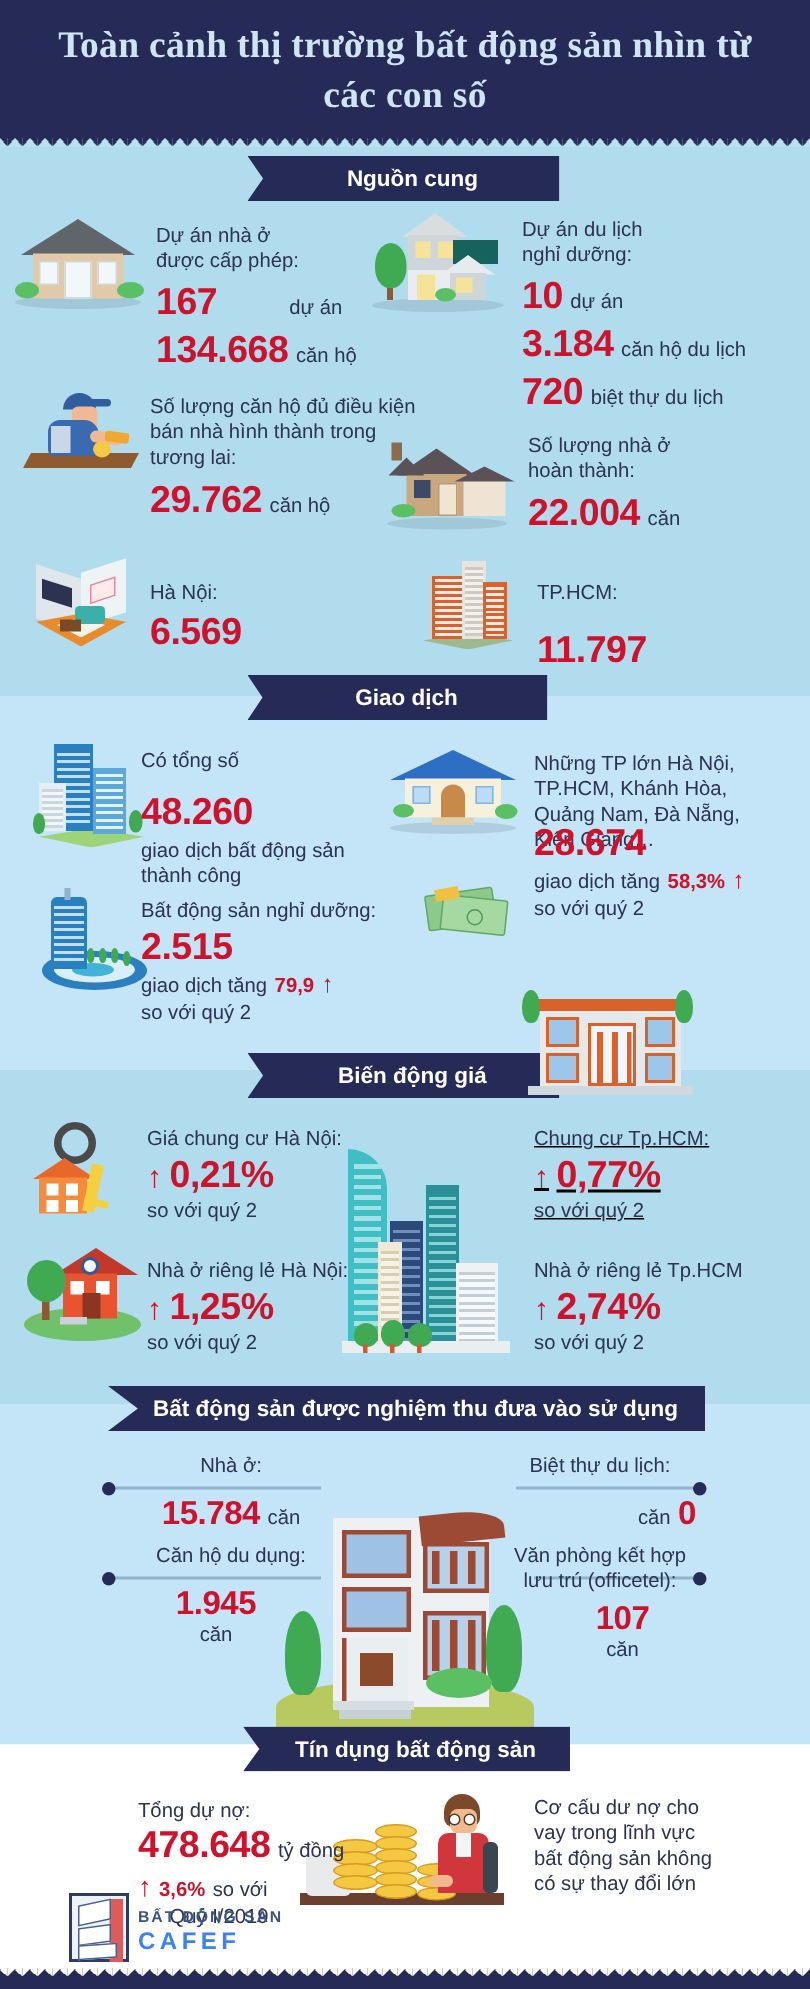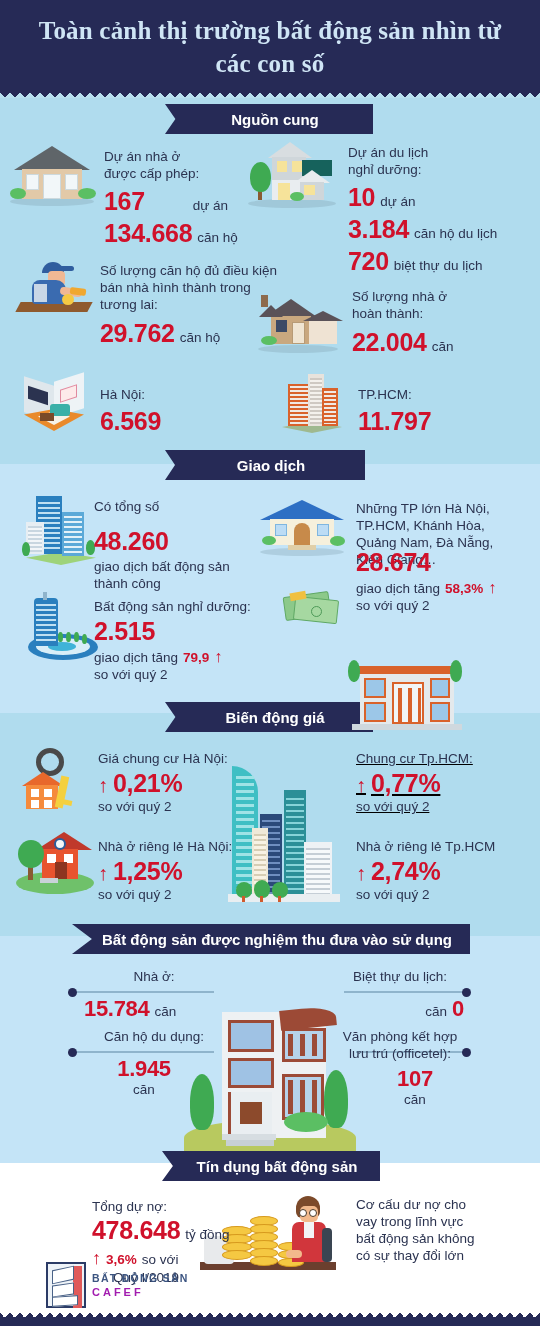--- a/index.html
+++ b/index.html
@@ -111,21 +111,21 @@
   .logo-red {
     position: absolute; right: 2px; top: 2px; width: 9px; height: 42px; background: #e05a5a;
   }
   .logo-sheet { position: absolute; background: #fff; border: 1.5px solid #4a6287; }
   .logo-text1 {
     position: absolute; left: 46px; top: 10px;
     font-size: 10.5px; font-weight: bold; color: #3b5480; letter-spacing: 1.3px;
   }
   .logo-text2 {
     position: absolute; left: 46px; top: 24px;
-    font-size: 11px; font-weight: bold; color: #a21caf; letter-spacing: 3px;
+    font-size: 16px; font-weight: bold; color: #3b82f6; letter-spacing: 3px;
   }
 </style>
 </head>
 <body>
 
 <div class="page">
 
   <div class="header">
     <div class="header-title">
       <div>Toàn cảnh thị trường bất động sản nhìn từ</div>
@@ -261,21 +261,21 @@
     <div style="position:absolute;left:4px;top:52px;width:60px;height:11px;background:#9fb98f;transform:skewY(0);clip-path:polygon(50% 0,100% 45%,50% 100%,0 45%);"></div>
     <div class="tower" style="left:10px;top:14px;width:22px;height:42px;background:#d9622b;"></div>
     <div class="tower" style="left:12px;top:16px;width:18px;height:38px;background:repeating-linear-gradient(to bottom,#f0e9e4 0 2px,#d9622b 2px 4px);"></div>
     <div class="tower" style="left:30px;top:4px;width:16px;height:52px;background:#e8e3dc;"></div>
     <div class="tower" style="left:32px;top:8px;width:12px;height:46px;background:repeating-linear-gradient(to bottom,#cfc9c2 0 2px,#f4f1ec 2px 4px);"></div>
     <div class="tower" style="left:44px;top:18px;width:16px;height:38px;background:#d9622b;"></div>
     <div class="tower" style="left:46px;top:21px;width:12px;height:33px;background:repeating-linear-gradient(to bottom,#f0e9e4 0 2px,#d9622b 2px 4px);"></div>
   </div>
   <div class="tb" style="left:358px;top:386px;">
     <div class="lbl">TP.HCM:</div>
-    <div class="big" style="margin-top:4px;">11.797</div>
+    <div class="big" style="margin-top:16px;">11.797</div>
   </div>
 
   <div class="ribbon" style="left:165px;top:450px;width:200px;">
     <span>Giao dịch</span>
   </div>
 
   <div class="ill" style="left:22px;top:494px;width:78px;height:72px;">
     <div style="position:absolute;left:4px;top:58px;width:70px;height:13px;background:#9ed37a;clip-path:polygon(50% 0,100% 45%,50% 100%,0 45%);"></div>
     <div class="tower" style="left:14px;top:2px;width:26px;height:58px;background:#2a7fbe;"></div>
     <div class="tower" style="left:16px;top:8px;width:22px;height:50px;background:repeating-linear-gradient(to bottom,#bfe0f2 0 2px,#2a7fbe 2px 5px);"></div>
@@ -452,21 +452,21 @@
   <div class="ribbon" style="left:72px;top:924px;width:398px;font-size:15px;">
     <span>Bất động sản được nghiệm thu đưa vào sử dụng</span>
   </div>
 
   <div class="dot" style="left:68px;top:988px;"></div>
   <div class="conn" style="left:76px;top:991px;width:138px;"></div>
   <div class="tb" style="left:84px;top:968px;width:140px;text-align:center;">
     <div class="lbl">Nhà ở:</div>
   </div>
   <div class="tb" style="left:84px;top:995px;width:140px;text-align:center;">
-    <div class="row" style="">
+    <div class="row" style="justify-content:center;">
       <span class="big big-sm">15.784</span>
       <span class="unit">căn</span>
     </div>
   </div>
 
   <div class="dot" style="left:462px;top:988px;"></div>
   <div class="conn" style="left:344px;top:991px;width:122px;"></div>
   <div class="tb" style="left:330px;top:968px;width:140px;text-align:center;">
     <div class="lbl">Biệt thự du lịch:</div>
   </div>

